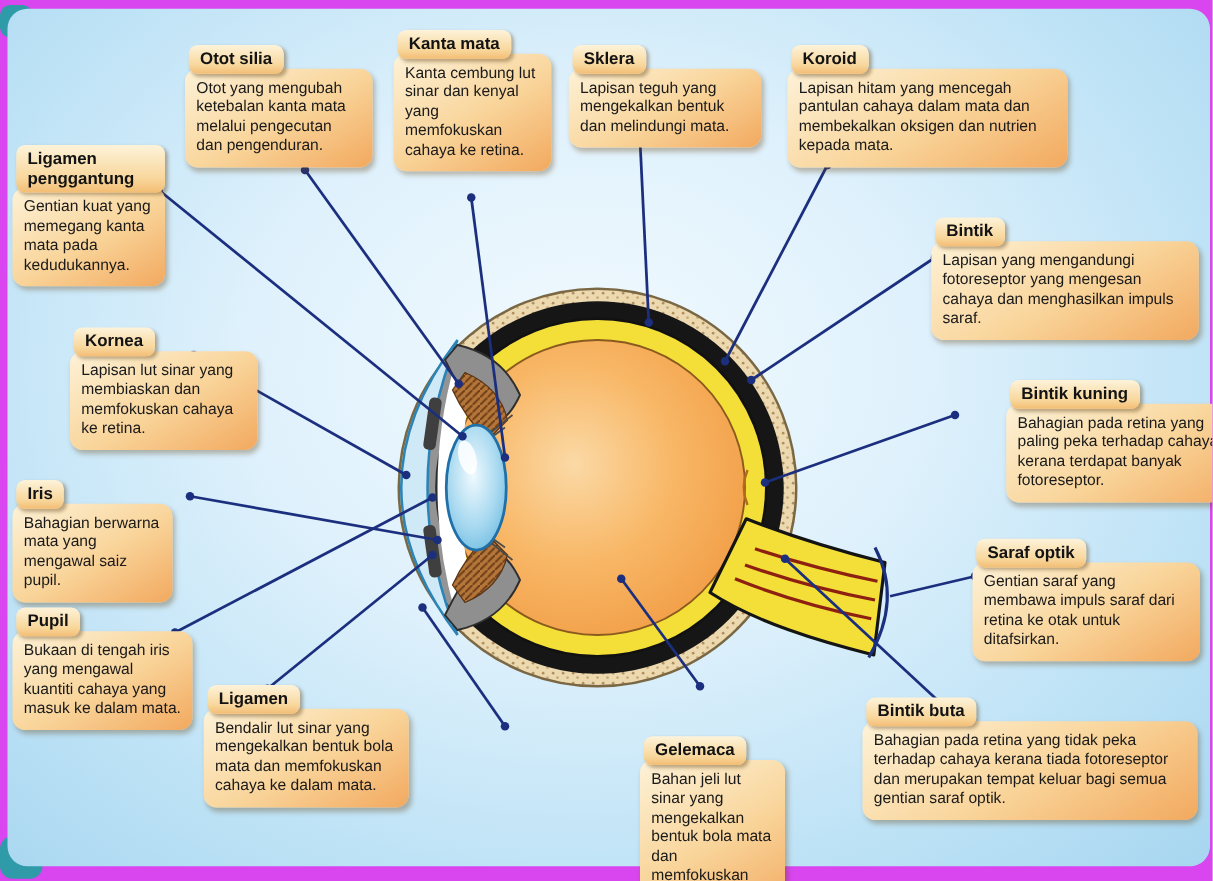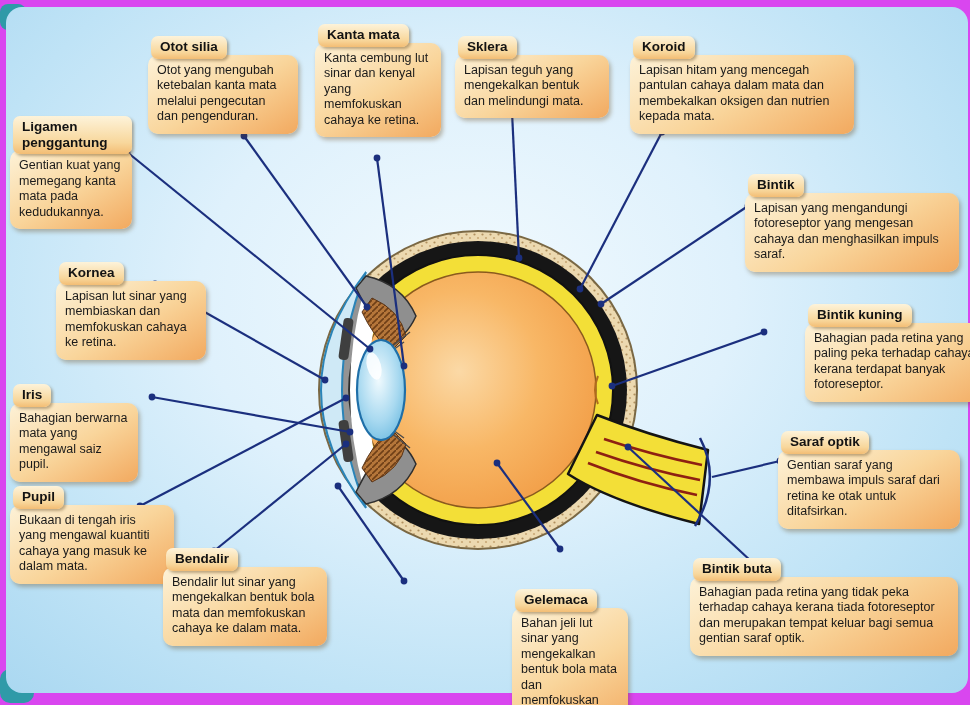--- a/index.html
+++ b/index.html
@@ -152,41 +152,41 @@
     <div class="desc">Gentian kuat yang memegang kanta mata pada kedudukannya.</div>
   </div>
   <div class="callout" style="left:10px; top:262px; width:150px;padding-left:46px;">
     <div class="chip"><span>Kornea</span></div>
     <div class="desc">Lapisan lut sinar yang membiaskan dan memfokuskan cahaya ke retina.</div>
   </div>
   <div class="callout" style="left:10px; top:384px; width:128px;">
     <div class="chip"><span>Iris</span></div>
     <div class="desc">Bahagian berwarna mata yang mengawal saiz pupil.</div>
   </div>
-  <div class="callout" style="left:10px; top:486px; width:164px;">
+  <div class="callout" style="left:10px; top:486px; width:144px;">
     <div class="chip"><span>Pupil</span></div>
     <div class="desc">Bukaan di tengah iris yang mengawal kuantiti cahaya yang masuk ke dalam mata.</div>
   </div>
   <div class="callout" style="left:745px; top:174px; width:214px;">
     <div class="chip"><span>Bintik</span></div>
     <div class="desc">Lapisan yang mengandungi fotoreseptor yang mengesan cahaya dan menghasilkan impuls saraf.</div>
   </div>
   <div class="callout" style="left:762px; top:304px; width:197px;margin-left:43px;">
     <div class="chip"><span>Bintik kuning</span></div>
     <div class="desc">Bahagian pada retina yang paling peka terhadap cahaya kerana terdapat banyak fotoreseptor.</div>
   </div>
   <div class="callout" style="left:778px; top:431px; width:182px;">
     <div class="chip"><span>Saraf optik</span></div>
     <div class="desc">Gentian saraf yang membawa impuls saraf dari retina ke otak untuk ditafsirkan.</div>
   </div>
   <div class="callout" style="left:690px; top:558px; width:268px;">
     <div class="chip"><span>Bintik buta</span></div>
     <div class="desc">Bahagian pada retina yang tidak peka terhadap cahaya kerana tiada fotoreseptor dan merupakan tempat keluar bagi semua gentian saraf optik.</div>
   </div>
   <div class="callout" style="left:163px; top:548px; width:164px;">
-    <div class="chip"><span>Bendalir</span></div>
+    <div class="chip"><span>Ligamen</span></div>
     <div class="desc">Bendalir lut sinar yang mengekalkan bentuk bola mata dan memfokuskan cahaya ke dalam mata.</div>
   </div>
   <div class="callout" style="left:512px; top:549px; width:116px;margin-top:40px;">
     <div class="chip"><span>Gelemaca</span></div>
     <div class="desc">Bahan jeli lut sinar yang mengekalkan bentuk bola mata dan memfokuskan cahaya ke retina.</div>
   </div>
 </div>
 
 </body></html>

